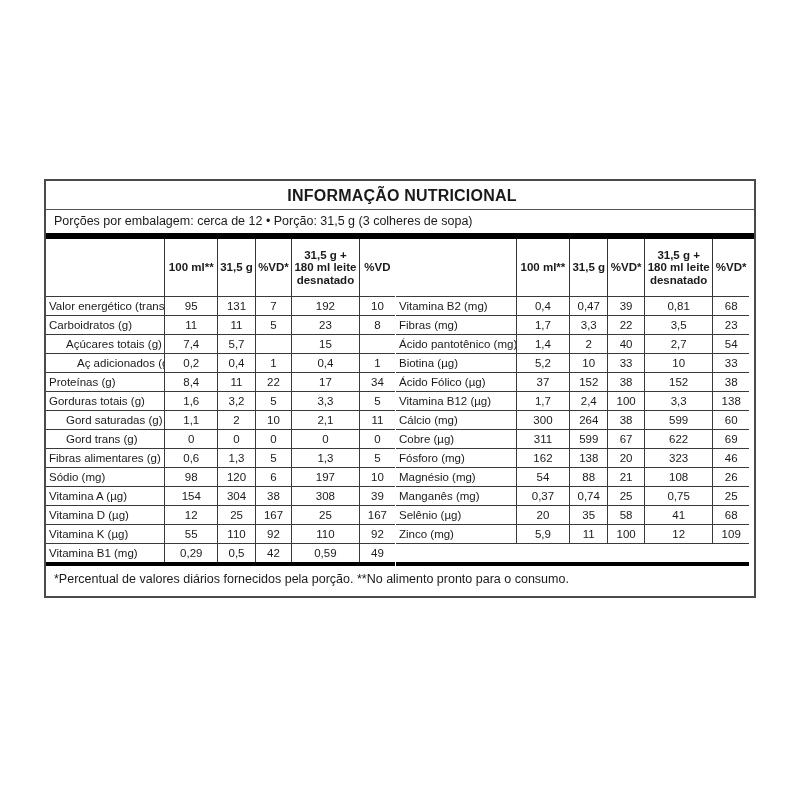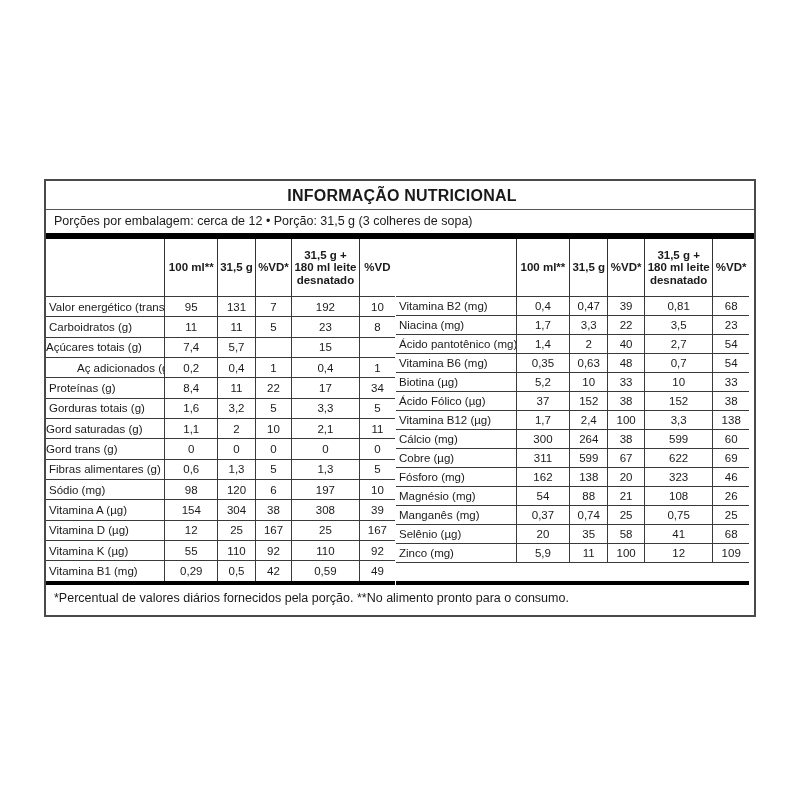--- a/index.html
+++ b/index.html
@@ -73,21 +73,21 @@
     text-align: center;
     padding: 0 1px;
     white-space: nowrap;
     overflow: hidden;
   }
   .ntable tbody td.name {
     border-left: none;
     text-align: left;
     padding-left: 3px;
   }
-  .ntable tbody td.indent-1 { padding-left: 0; }
+  .ntable tbody td.indent-1 { padding-left: 20px; }
   .ntable tbody td.indent-2 { padding-left: 31px; }
   .ntable tbody tr.empty-row td {
     border-left: none;
     border-top: 1px solid #3a3a3a;
   }
   .footnote {
     font-size: 12.5px;
     padding: 6px 24px 2px 8px;
   }
 </style>
@@ -243,41 +243,33 @@
       <tbody>
           <tr>
             <td class="name">Vitamina B2 (mg)</td>
             <td>0,4</td>
             <td>0,47</td>
             <td>39</td>
             <td>0,81</td>
             <td>68</td>
           </tr>
           <tr>
-            <td class="name">Niacina (mg)</td>
+            <td class="name">Fibras (mg)</td>
             <td>1,7</td>
             <td>3,3</td>
             <td>22</td>
             <td>3,5</td>
             <td>23</td>
           </tr>
           <tr>
             <td class="name">Ácido pantotênico (mg)</td>
             <td>1,4</td>
             <td>2</td>
             <td>40</td>
             <td>2,7</td>
-            <td>54</td>
-          </tr>
-          <tr>
-            <td class="name">Vitamina B6 (mg)</td>
-            <td>0,35</td>
-            <td>0,63</td>
-            <td>48</td>
-            <td>0,7</td>
             <td>54</td>
           </tr>
           <tr>
             <td class="name">Biotina (µg)</td>
             <td>5,2</td>
             <td>10</td>
             <td>33</td>
             <td>10</td>
             <td>33</td>
           </tr>

